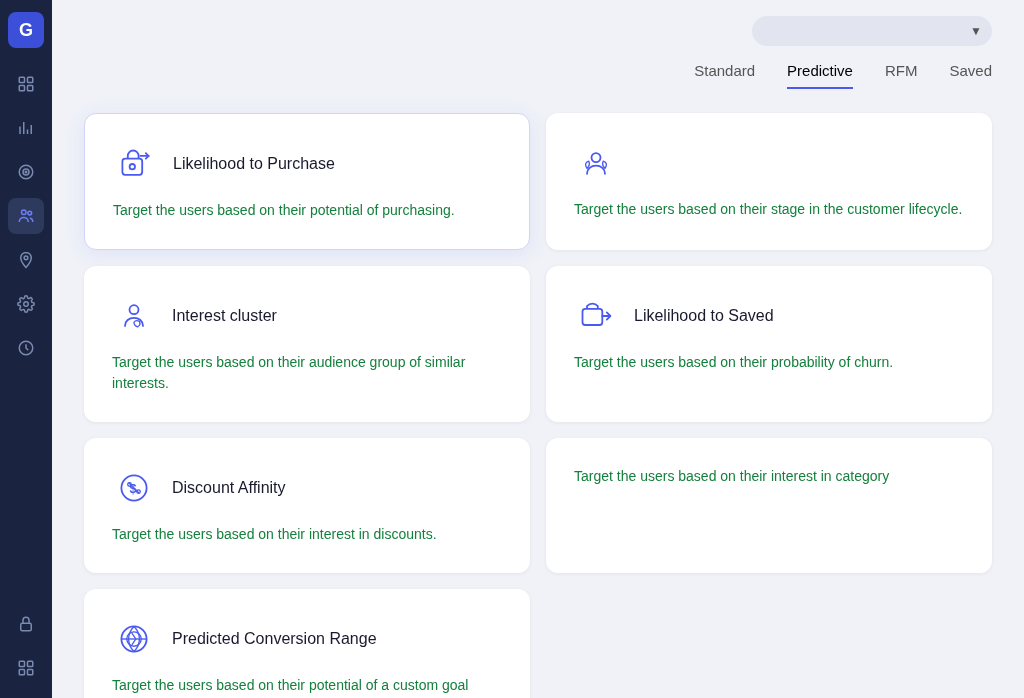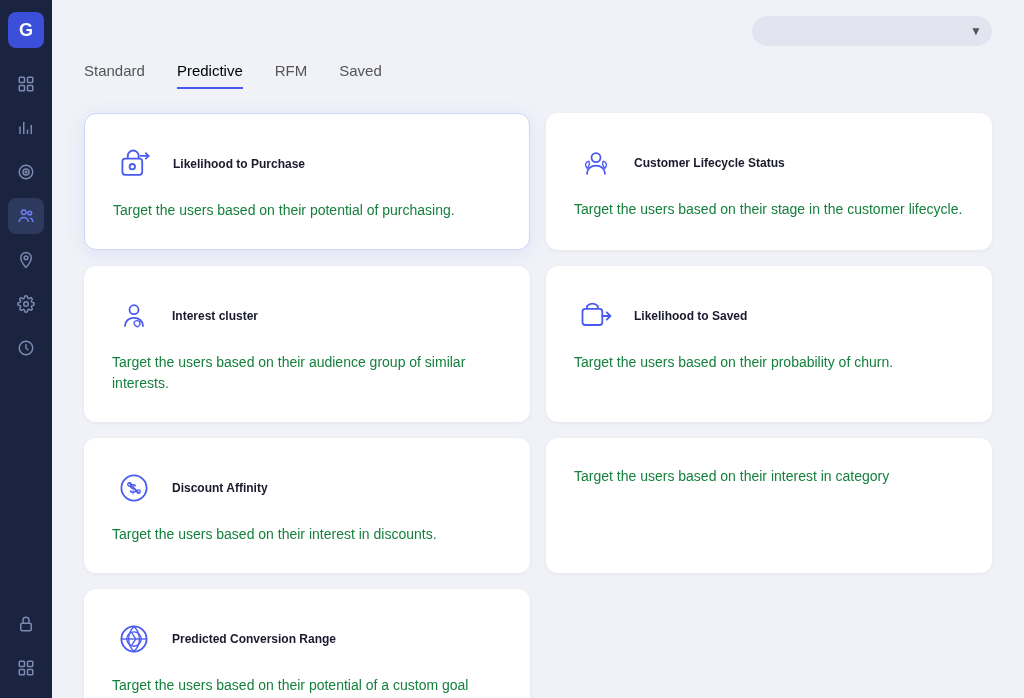--- a/index.html
+++ b/index.html
@@ -67,20 +67,21 @@
     .header-dropdown-arrow {
       color: #555; font-size: 12px;
     }
 
     
     .tabs {
       display: flex;
       padding: 16px 32px 0 32px;
       gap: 32px;
       background: #f0f2f8;
+      justify-content: flex-end;
     }
     .tab {
       font-size: 15px;
       font-weight: 500;
       color: #555;
       cursor: pointer;
       padding-bottom: 8px;
       border-bottom: 2px solid transparent;
     }
     .tab.active {
@@ -124,22 +125,22 @@
     }
     .card-icon {
       width: 44px; height: 44px;
       display: flex; align-items: center; justify-content: center;
       flex-shrink: 0;
     }
     .card-icon svg {
       width: 36px; height: 36px;
     }
     .card-title {
-      font-size: 12px;
-      font-weight: 700;
+      font-size: 16px;
+      font-weight: 400;
       color: #1a1a2e;
     }
     .card-desc {
       font-size: 14px;
       color: #15803d;
       line-height: 1.5;
     }
   </style>
 </head>
 <body>
@@ -251,21 +252,20 @@
       <div class="card">
         <div class="card-header">
           <div class="card-icon">
             <svg viewBox="0 0 40 40" fill="none" xmlns="http://www.w3.org/2000/svg">
               <circle cx="20" cy="14" r="5" stroke="#4a5af0" stroke-width="2"></circle>
               <path d="M10 32c0-5.523 4.477-9 10-9s10 3.477 10 9" stroke="#4a5af0" stroke-width="2" stroke-linecap="round"></path>
               <path d="M28 18 Q34 20 30 26 Q26 22 28 18Z" stroke="#4a5af0" stroke-width="1.5" fill="none" stroke-linejoin="round"></path>
               <path d="M12 18 Q6 20 10 26 Q14 22 12 18Z" stroke="#4a5af0" stroke-width="1.5" fill="none" stroke-linejoin="round"></path>
             </svg>
           </div>
-          <div class="card-title">Customer Lifecycle Status</div>
         </div>
         <div class="card-desc">Target the users based on their stage in the customer lifecycle.</div>
       </div>
 
       <div class="card">
         <div class="card-header">
           <div class="card-icon">
             <svg viewBox="0 0 40 40" fill="none" xmlns="http://www.w3.org/2000/svg">
               <circle cx="20" cy="13" r="5" stroke="#4a5af0" stroke-width="2"></circle>
               <path d="M10 31c0-5.523 4.477-9 10-9s10 3.477 10 9" stroke="#4a5af0" stroke-width="2" stroke-linecap="round"></path>

